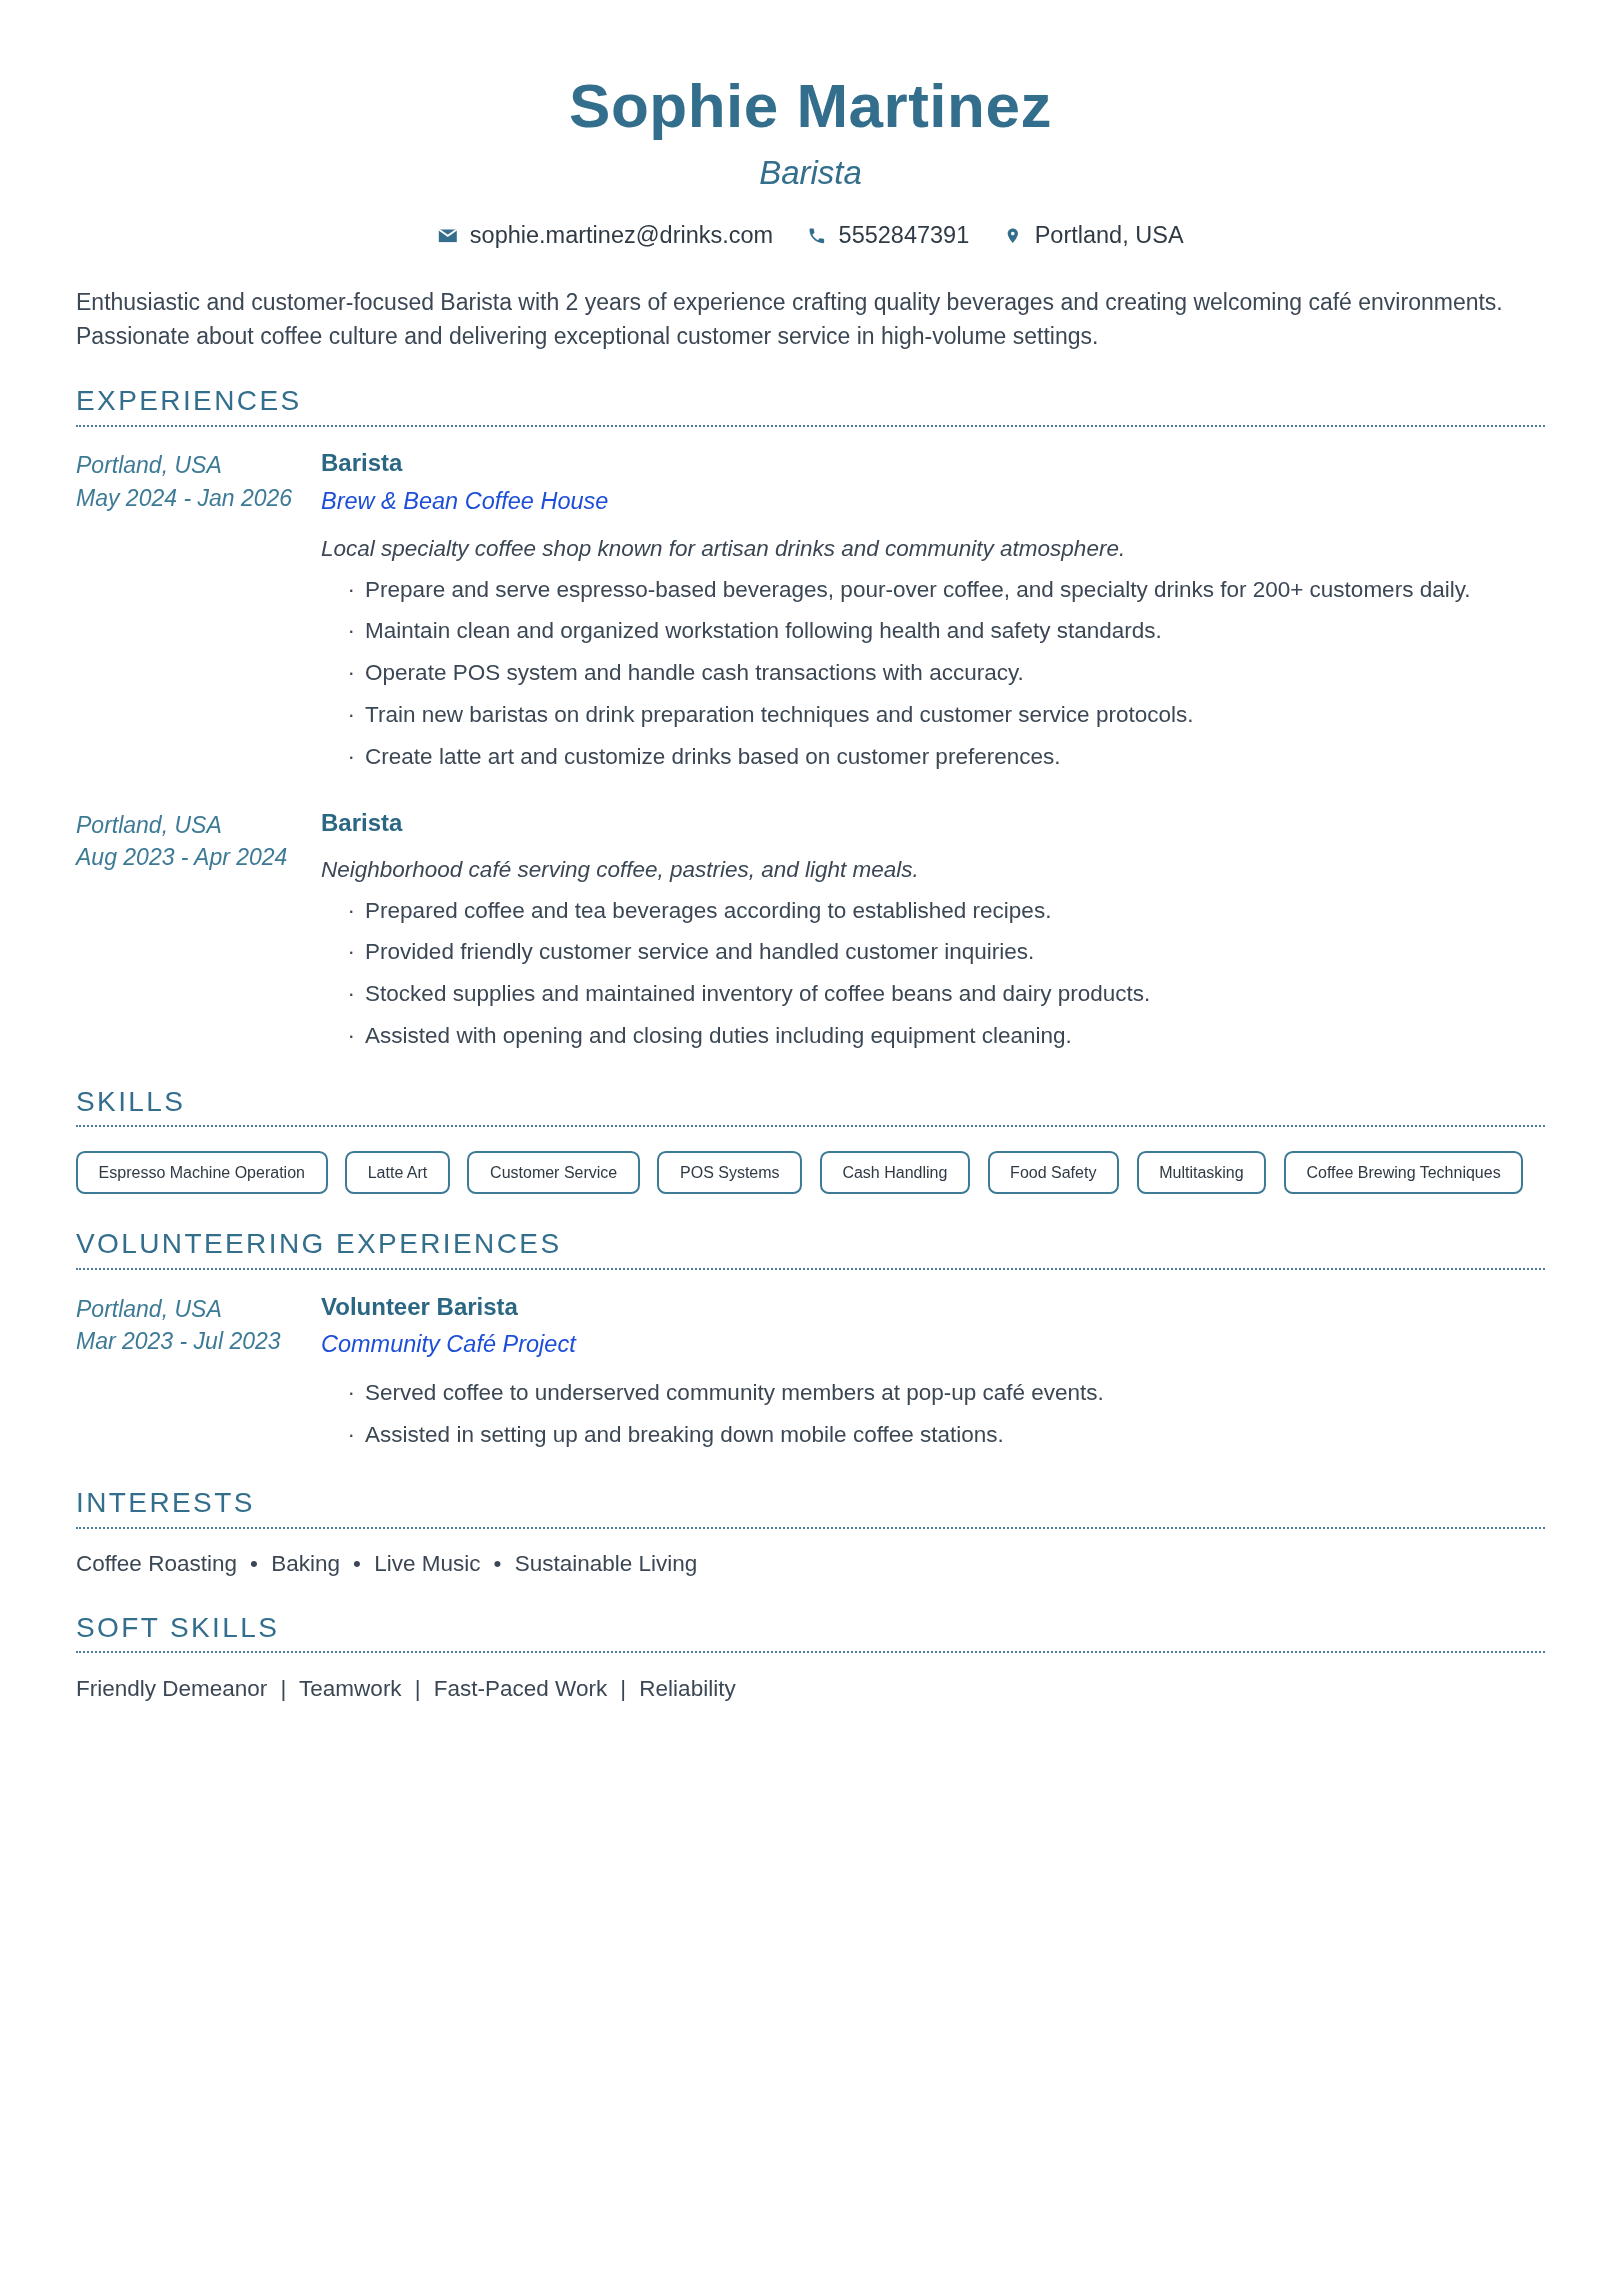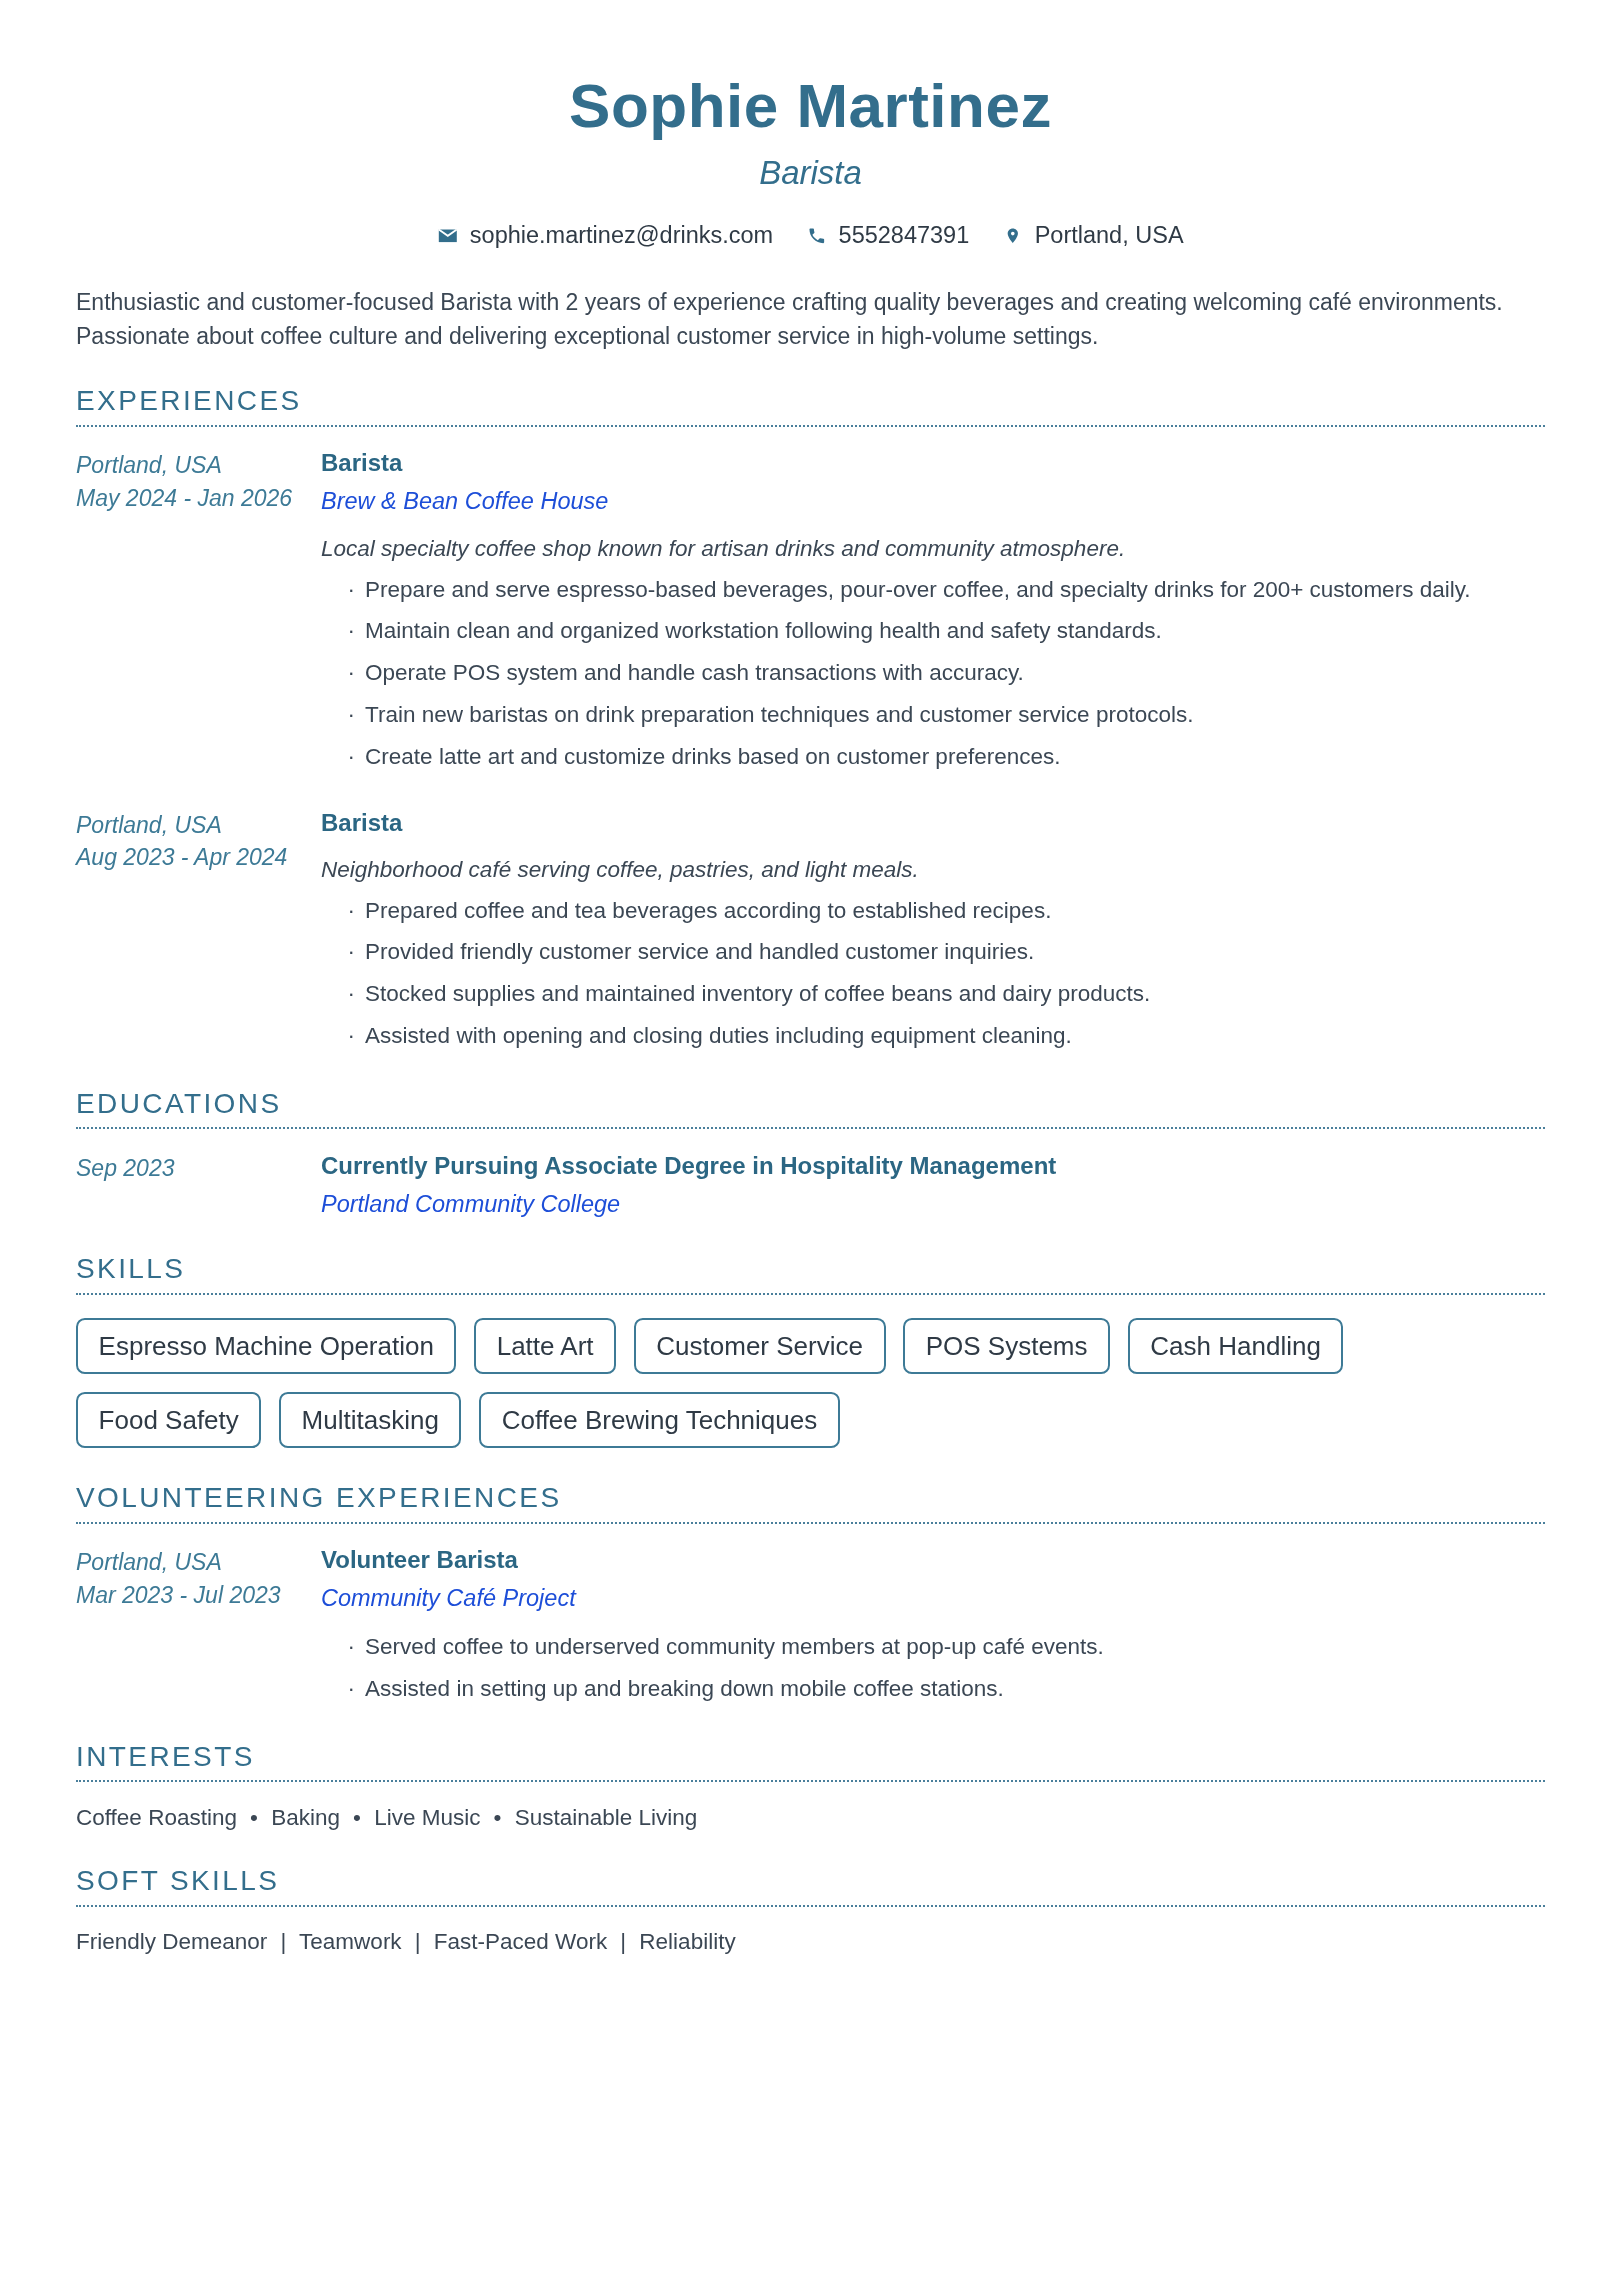--- a/index.html
+++ b/index.html
@@ -133,21 +133,21 @@
   .pills {
     display: flex;
     flex-wrap: wrap;
     gap: 17.6px 17.6px;
     margin-top: 23.5px;
   }
   .pill {
     border: 2px solid #3d7a96;
     border-radius: 8.8px;
     padding: 9.8px 20.6px;
-    font-size: 26px;
+    font-size: 16px;
     color: #2f3a45;
     line-height: 1.25;
     background: #ffffff;
     white-space: nowrap;
   }
 
   
   .inline-list {
     margin-top: 19.6px;
     font-size: 22.5px;
@@ -256,33 +256,20 @@
             </div>
           <div class="bullet">
               <span class="dot">·</span>
               <span class="btxt">Assisted with opening and closing duties including equipment cleaning.</span>
             </div>
         </div>
       </div>
     </div>
   </div>
 
-  <div class="section" style="margin-top:37px;">
-    <div class="section-title">EDUCATIONS</div>
-    <div class="divider"></div>
-    <div class="entry">
-      <div class="entry-left">
-        <div>Sep 2023</div>
-      </div>
-      <div class="entry-right">
-        <div class="entry-role">Currently Pursuing Associate Degree in Hospitality Management</div>
-        <div class="entry-org">Portland Community College</div>
-      </div>
-    </div>
-  </div>
 
   <div class="section" style="margin-top:35px;">
     <div class="section-title">SKILLS</div>
     <div class="divider"></div>
     <div class="pills">
       <span class="pill">Espresso Machine Operation</span>
       <span class="pill">Latte Art</span>
       <span class="pill">Customer Service</span>
       <span class="pill">POS Systems</span>
       <span class="pill">Cash Handling</span>

